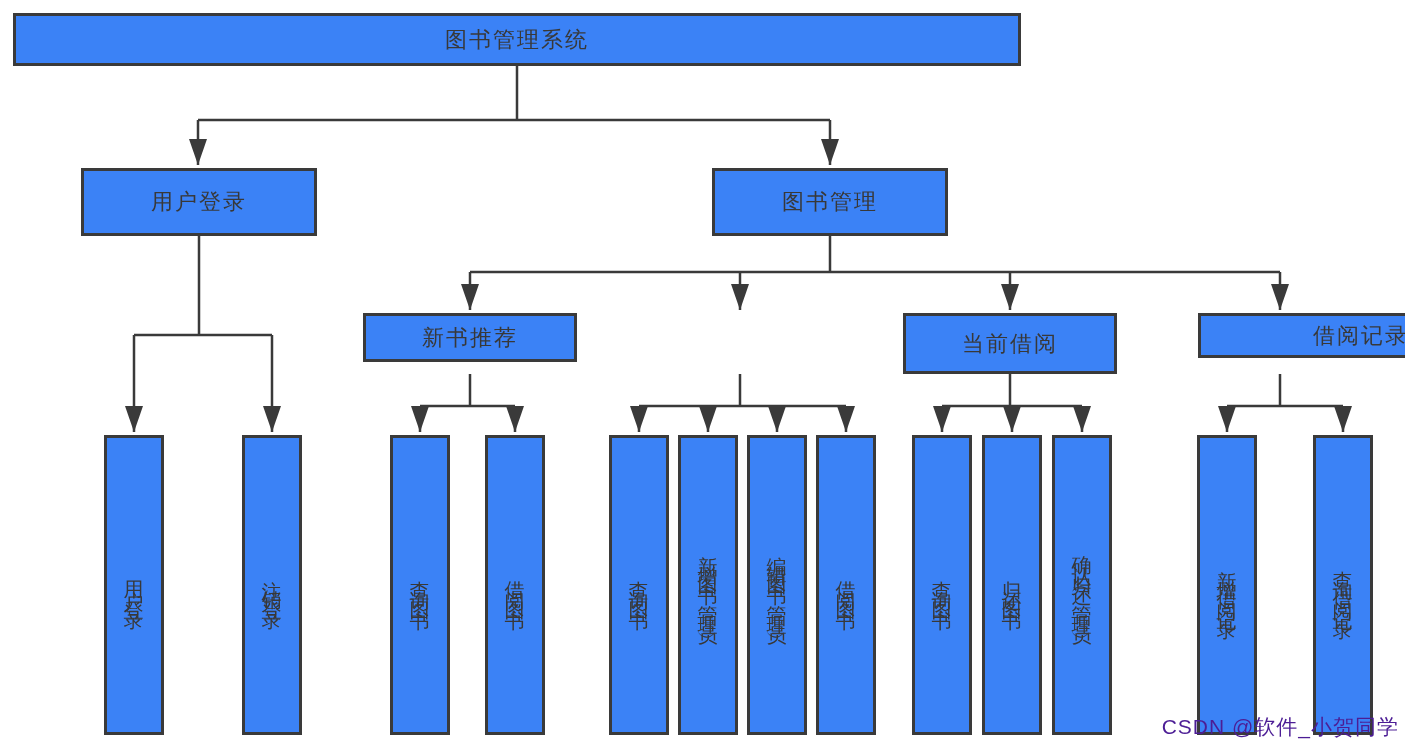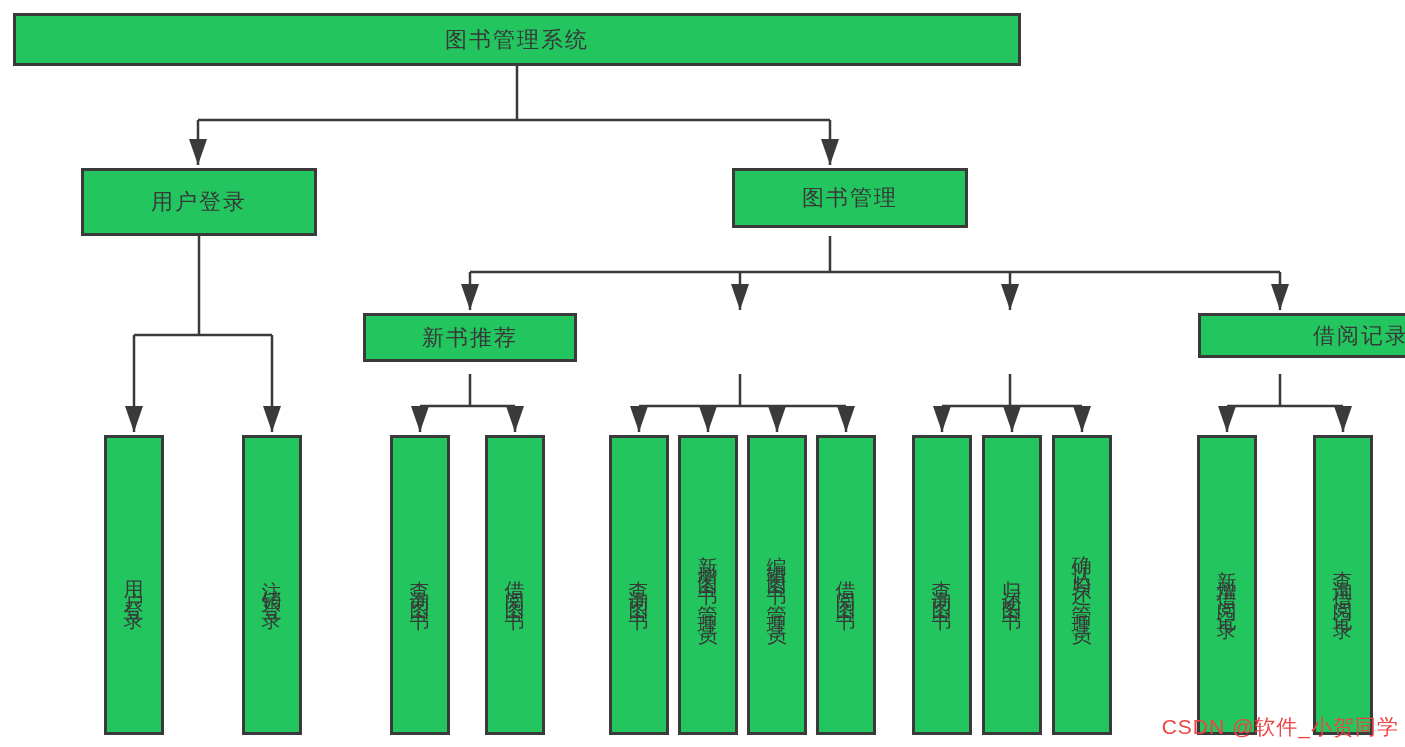--- a/index.html
+++ b/index.html
@@ -5,21 +5,21 @@
   html,body{margin:0;padding:0;background:#ffffff;}
   #stage{
     position:relative;
     width:1405px;height:747px;
     background:#ffffff;
     font-family:"Liberation Sans","DejaVu Sans",sans-serif;
     overflow:hidden;
   }
   .box{
     position:absolute;
-    background:#22c55e;
+    background:#3b82f6;
     border:3px solid #3a3a3a;
     box-sizing:border-box;
     display:flex;
     align-items:center;
     justify-content:center;
     color:#383838;
     z-index:2;
   }
   .hbox{
     font-size:22px;
@@ -42,21 +42,21 @@
   #connectors{
     position:absolute;
     left:0;top:0;
     z-index:1;
   }
   #watermark{
     position:absolute;
     right:6px;
     bottom:6px;
     font-size:21px;
-    color:#ef4444;
+    color:#4c1d95;
     letter-spacing:1px;
     z-index:5;
     white-space:nowrap;
   }
 </style>
 </head>
 <body>
 
 <div id="stage">
 
@@ -96,26 +96,29 @@
     <path d="M1343 406 V432" fill="none" stroke="#3a3a3a" stroke-width="2.5" marker-end="url(#arw)"></path>
   </svg>
 
   <div class="box hbox" style="left:13px;top:13px;width:1008px;height:53px;">
     <span>图书管理系统</span>
   </div>
 
   <div class="box hbox" style="left:81px;top:168px;width:236px;height:68px;">
     <span>用户登录</span>
   </div>
-  <div class="box hbox" style="left:732px;top:168px;width:236px;height:60px;">
+  <div class="box hbox" style="left:712px;top:168px;width:236px;height:68px;">
     <span>图书管理</span>
   </div>
 
   <div class="box hbox" style="left:363px;top:313px;width:214px;height:49px;">
     <span>新书推荐</span>
+  </div>
+  <div class="box hbox" style="left:903px;top:313px;width:214px;height:61px;">
+    <span>当前借阅</span>
   </div>
   <div class="box hbox" style="left:1198px;top:313px;width:214px;height:45px;justify-content:flex-end;">
     <span>借阅记录</span>
   </div>
 
   <div class="box leaf" style="left:104px;">
     <span class="vtext">用户登录</span>
   </div>
   <div class="box leaf" style="left:242px;">
     <span class="vtext">注销登录</span>

